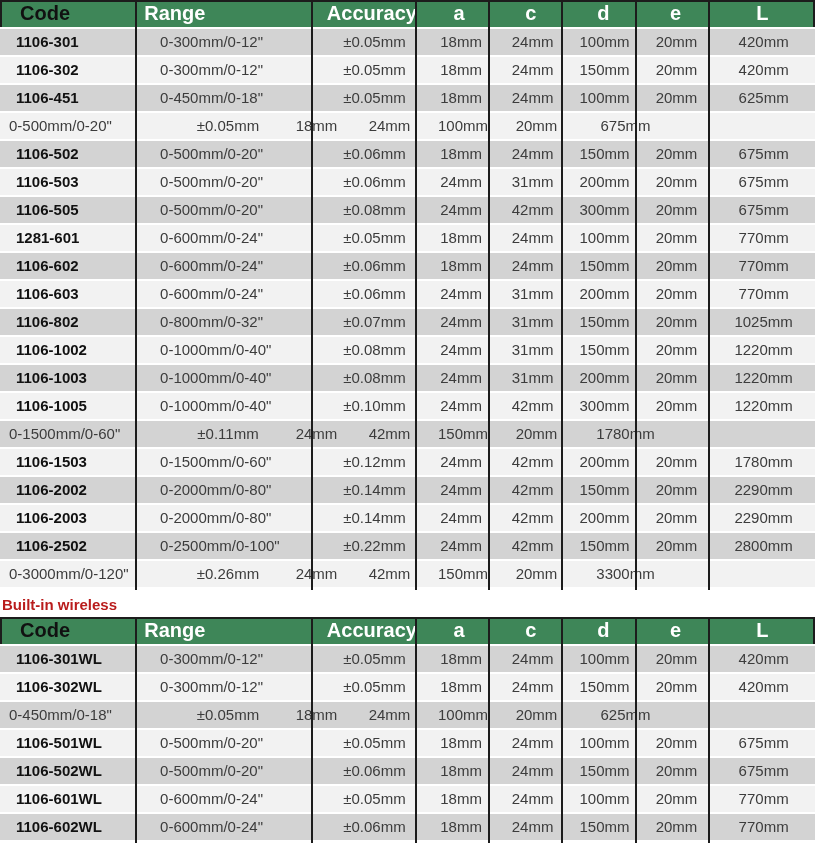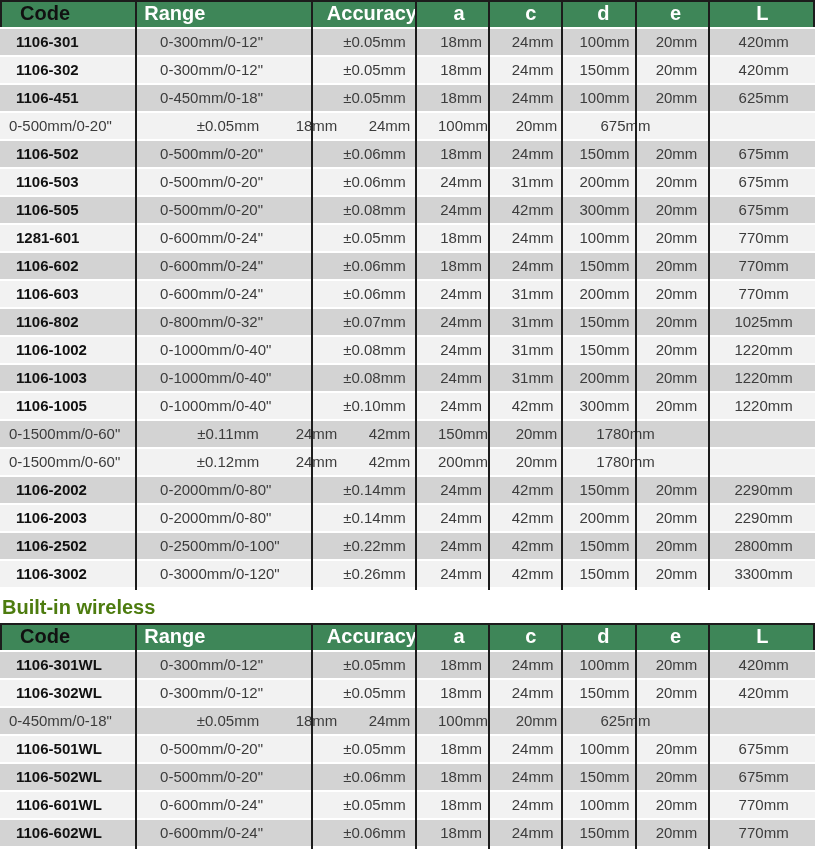--- a/index.html
+++ b/index.html
@@ -41,21 +41,21 @@
   .c-code { width:154px; padding-left:16px; font-weight:bold; color:var(--code-text,#111111); }
   .c-range { width:176px; padding-left:9px; }
   .c-accuracy { width:104px; text-align:center; }
   .c-a { width:73px; text-align:center; }
   .c-c { width:73px; text-align:center; }
   .c-d { width:74px; text-align:center; }
   .c-e { width:73px; text-align:center; }
   .c-l { width:105px; text-align:center; }
 
   .section-title {
-    margin:6px 0 4px 2px; font-size:20px; font-weight:bold; color:#4d7c0f;
+    margin:6px 0 4px 2px; font-size:15px; font-weight:bold; color:#b91c1c;
   }
 </style>
 </head>
 <body>
 
 <div class="page">
 
   <div class="twrap">
     <div class="vline vl-1"></div>
     <div class="vline vl-2"></div>
@@ -218,20 +218,21 @@
         <div class="row">
           <div class="cell c-range">0-1500mm/0-60"</div>
           <div class="cell c-accuracy">±0.11mm</div>
           <div class="cell c-a">24mm</div>
           <div class="cell c-c">42mm</div>
           <div class="cell c-d">150mm</div>
           <div class="cell c-e">20mm</div>
           <div class="cell c-l">1780mm</div>
         </div>
         <div class="row">
+          <div class="cell c-code">1106-1503</div>
           <div class="cell c-range">0-1500mm/0-60"</div>
           <div class="cell c-accuracy">±0.12mm</div>
           <div class="cell c-a">24mm</div>
           <div class="cell c-c">42mm</div>
           <div class="cell c-d">200mm</div>
           <div class="cell c-e">20mm</div>
           <div class="cell c-l">1780mm</div>
         </div>
         <div class="row">
           <div class="cell c-code">1106-2002</div>
@@ -257,21 +258,20 @@
           <div class="cell c-code">1106-2502</div>
           <div class="cell c-range">0-2500mm/0-100"</div>
           <div class="cell c-accuracy">±0.22mm</div>
           <div class="cell c-a">24mm</div>
           <div class="cell c-c">42mm</div>
           <div class="cell c-d">150mm</div>
           <div class="cell c-e">20mm</div>
           <div class="cell c-l">2800mm</div>
         </div>
         <div class="row">
-          <div class="cell c-code">1106-3002</div>
           <div class="cell c-range">0-3000mm/0-120"</div>
           <div class="cell c-accuracy">±0.26mm</div>
           <div class="cell c-a">24mm</div>
           <div class="cell c-c">42mm</div>
           <div class="cell c-d">150mm</div>
           <div class="cell c-e">20mm</div>
           <div class="cell c-l">3300mm</div>
         </div>
       </div>
   </div>

